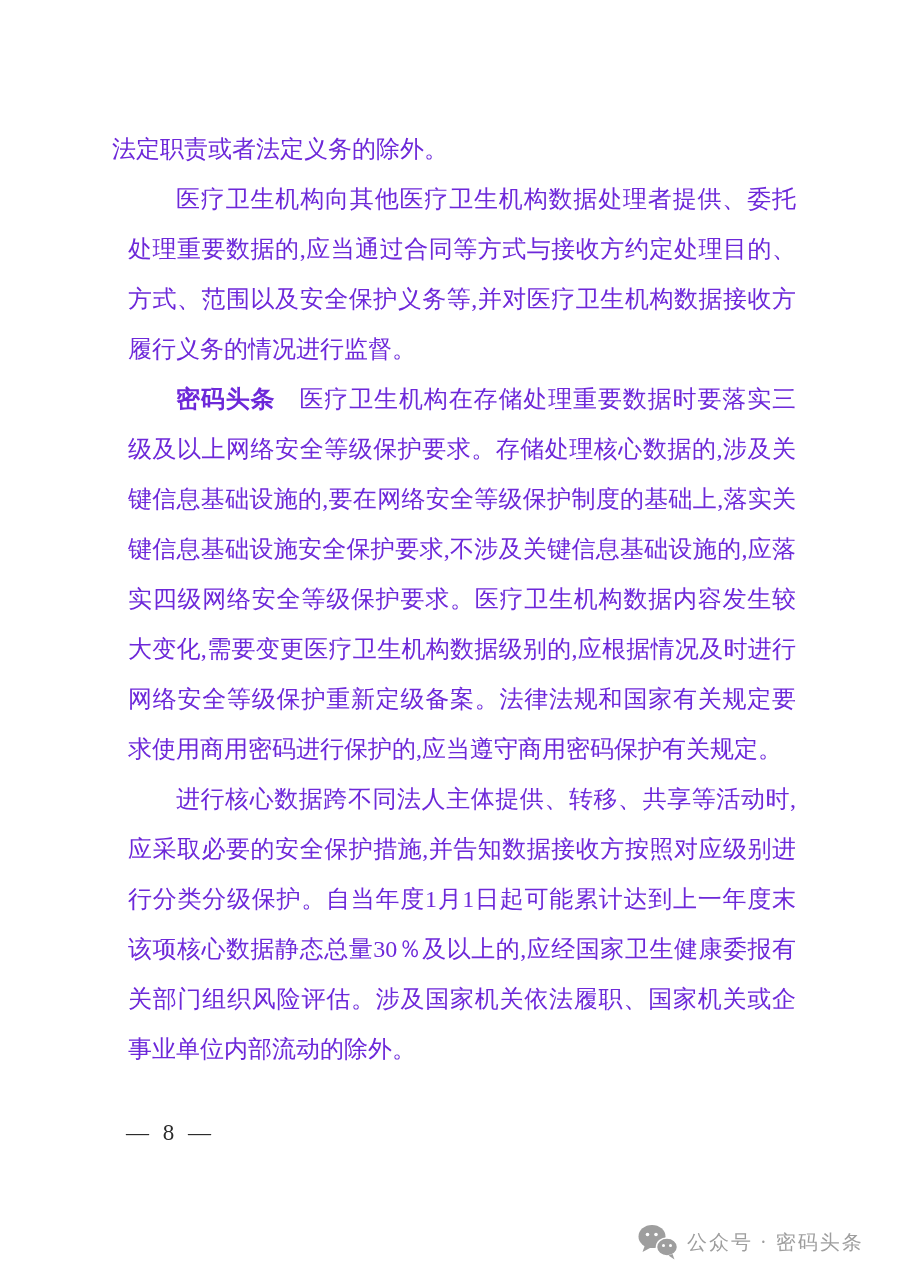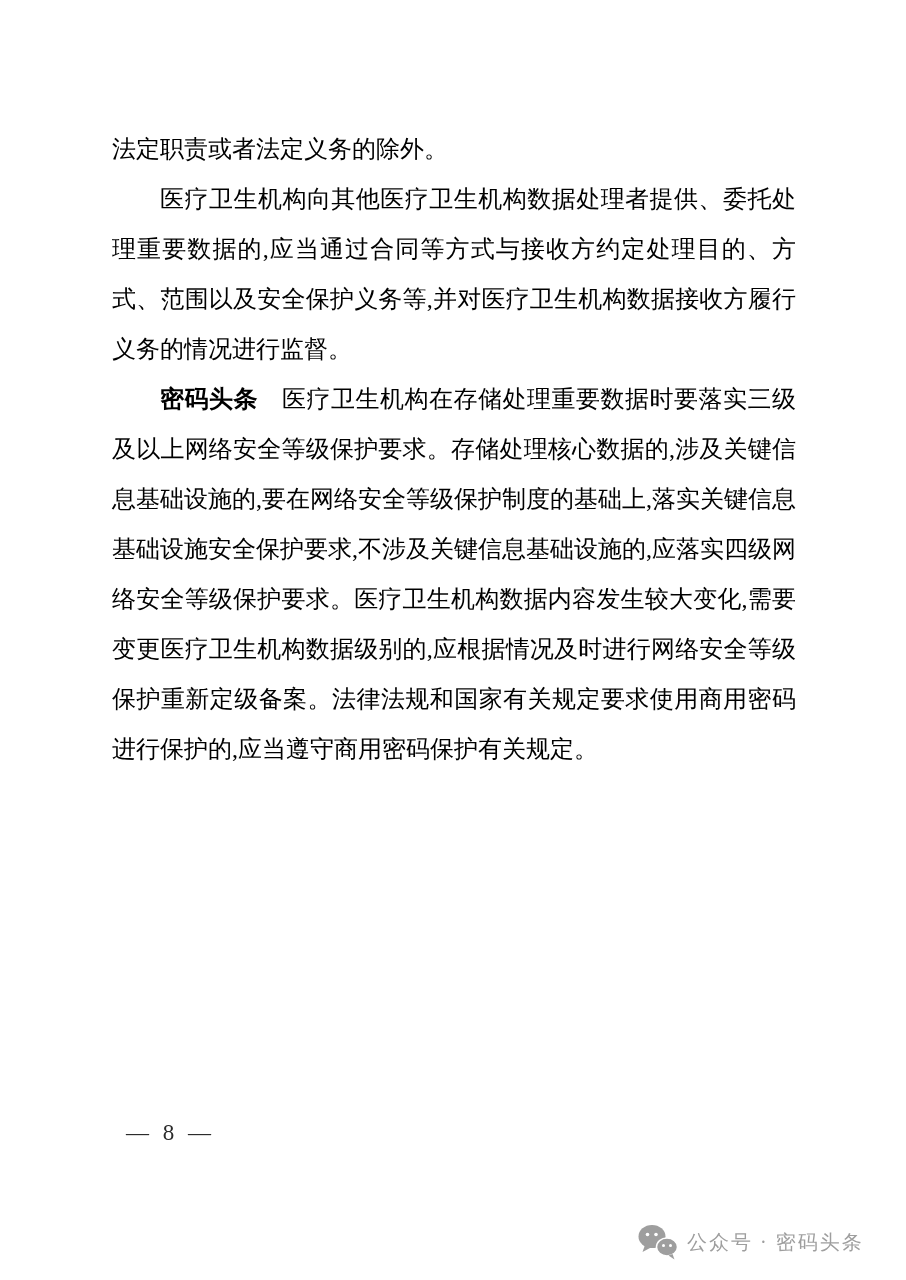--- a/index.html
+++ b/index.html
@@ -15,28 +15,29 @@
     overflow: hidden;
     font-family: "Liberation Serif", serif;
   }
   .content {
     position: absolute;
     left: 112px;
     top: 124px;
     width: 684px;
     font-size: 24px;
     line-height: 50px;
-    color: #000000;
+    color: #6d28d9;
     text-align: justify;
   }
   .content p {
     margin: 0;
   }
   .content p.indent {
     text-indent: 2em;
+    margin-left: 16px;
   }
   .lead {
     font-weight: bold;
     margin-right: 1em;
   }
   .page-number {
     position: absolute;
     left: 126px;
     top: 1120px;
     font-size: 23px;
@@ -70,20 +71,21 @@
 
   <div class="content">
     <p>法定职责或者法定义务的除外。</p>
 
     <p class="indent">医疗卫生机构向其他医疗卫生机构数据处理者提供、委托处理重要数据的,应当通过合同等方式与接收方约定处理目的、方式、范围以及安全保护义务等,并对医疗卫生机构数据接收方履行义务的情况进行监督。</p>
 
     <p class="indent">
       <span class="lead">密码头条</span><span>医疗卫生机构在存储处理重要数据时要落实三级及以上网络安全等级保护要求。存储处理核心数据的,涉及关键信息基础设施的,要在网络安全等级保护制度的基础上,落实关键信息基础设施安全保护要求,不涉及关键信息基础设施的,应落实四级网络安全等级保护要求。医疗卫生机构数据内容发生较大变化,需要变更医疗卫生机构数据级别的,应根据情况及时进行网络安全等级保护重新定级备案。法律法规和国家有关规定要求使用商用密码进行保护的,应当遵守商用密码保护有关规定。</span>
     </p>
 
+    <p class="indent">进行核心数据跨不同法人主体提供、转移、共享等活动时,应采取必要的安全保护措施,并告知数据接收方按照对应级别进行分类分级保护。自当年度1月1日起可能累计达到上一年度末该项核心数据静态总量30％及以上的,应经国家卫生健康委报有关部门组织风险评估。涉及国家机关依法履职、国家机关或企事业单位内部流动的除外。</p>
 
   </div>
 
   <div class="page-number">— 8 —</div>
 
   <div class="footer">
     <svg class="wx-icon" viewBox="0 0 40 36" xmlns="http://www.w3.org/2000/svg">
 
       <ellipse cx="14" cy="12.5" rx="13.5" ry="11.5" fill="#9e9e9e"></ellipse>
       <path d="M7 21 L4.5 28 L12 24 Z" fill="#9e9e9e"></path>

